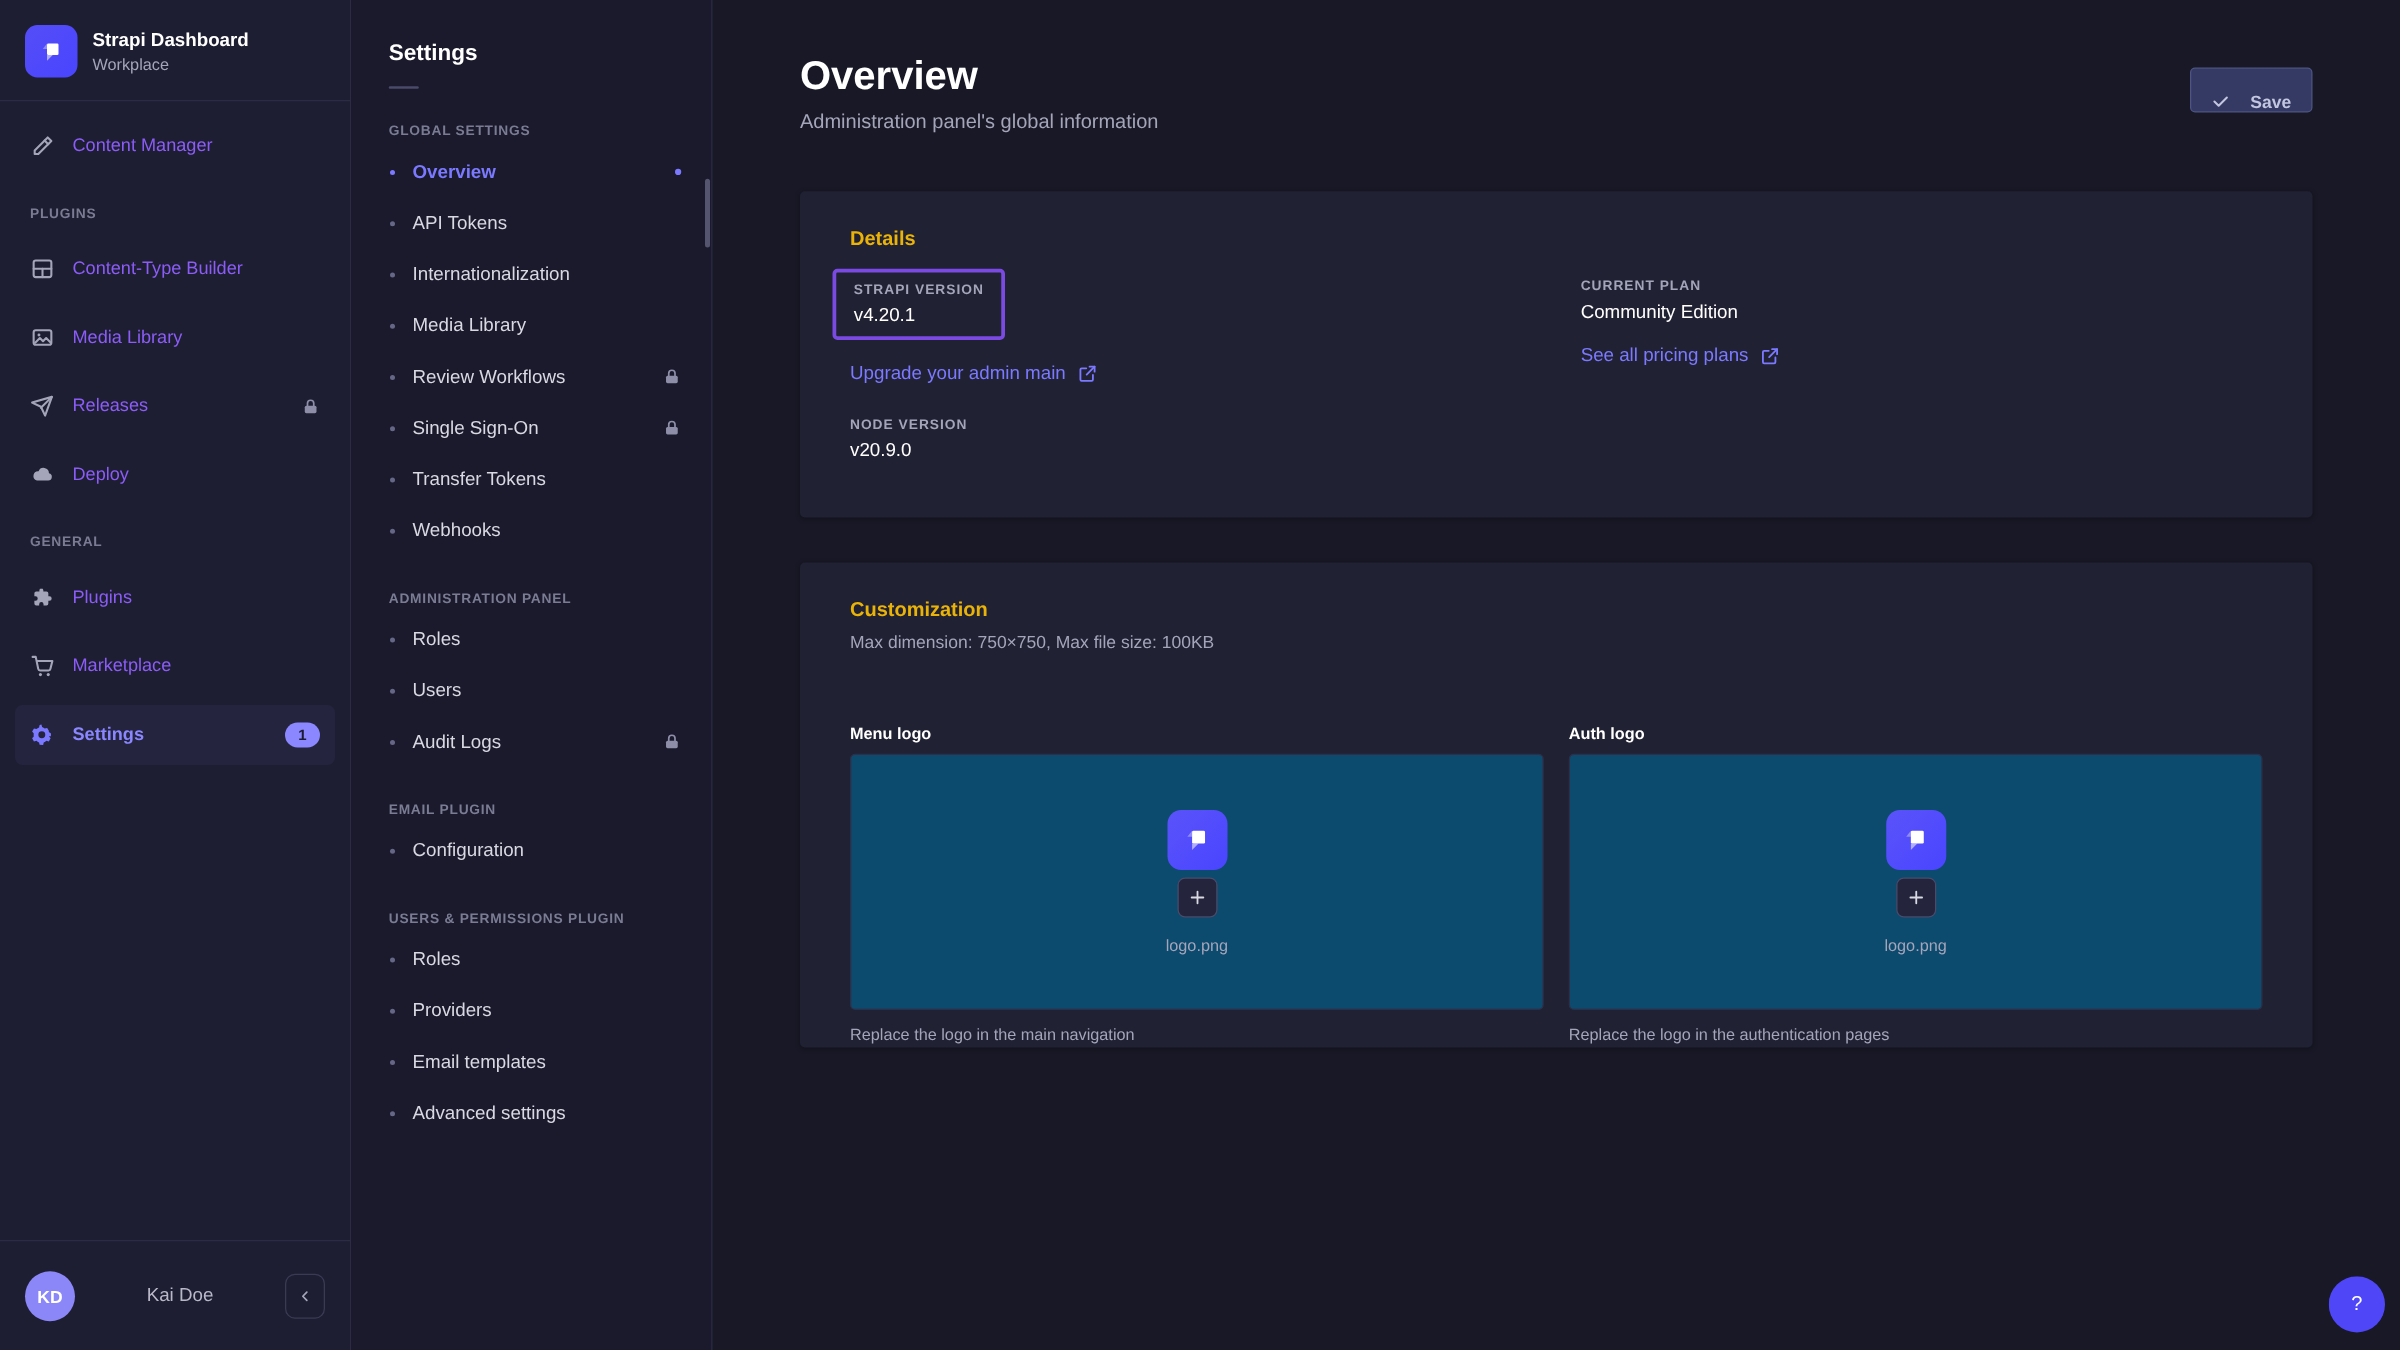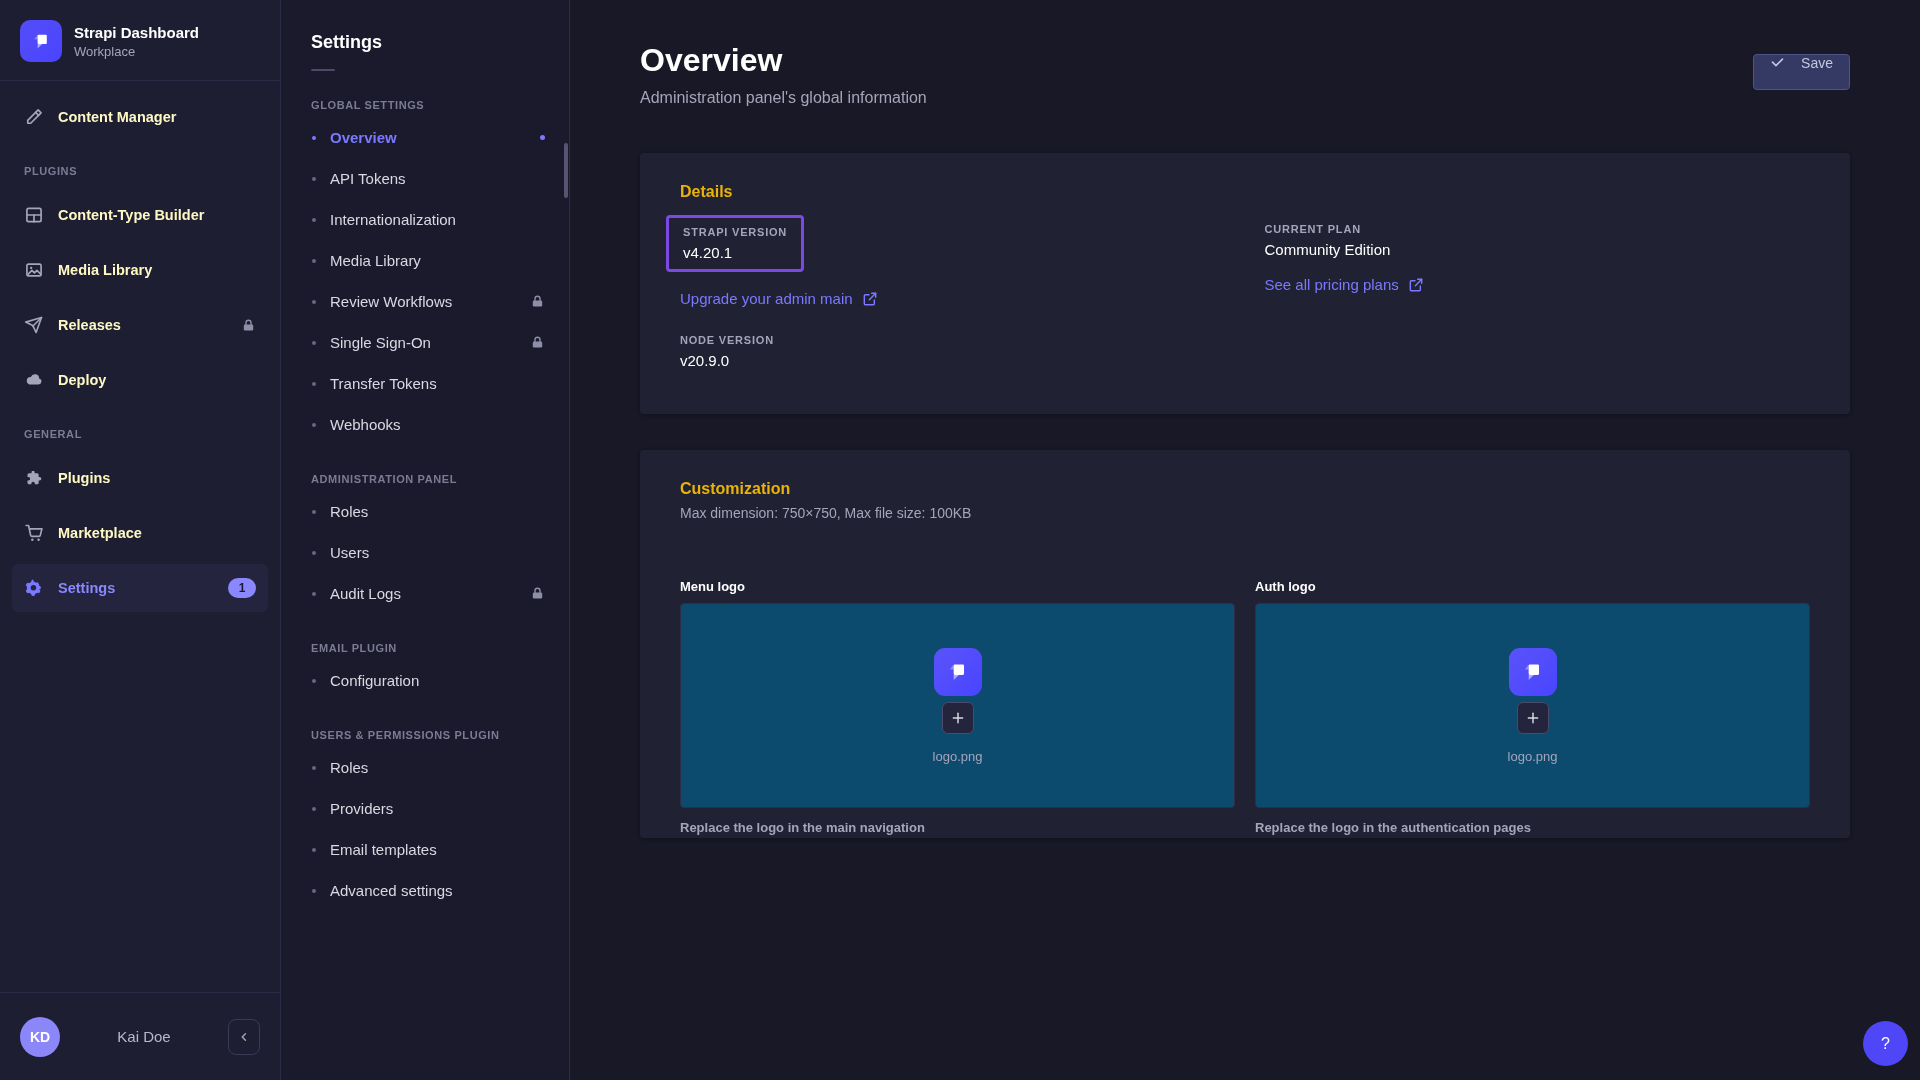--- a/index.html
+++ b/index.html
@@ -31,23 +31,22 @@
     display:flex; align-items:center; justify-content:center;
     flex-shrink:0;
   }
   .brand-text .brand-title { font-size:15px; font-weight:bold; color:#ffffff; }
   .brand-text .brand-sub { font-size:13px; color:#a5a5ba; margin-top:3px; }
 
   .nav-scroll { padding:12px 12px 0 12px; flex:1; }
   .nav-item {
     display:flex; align-items:center; gap:14px;
     height:48px; padding:0 12px; border-radius:6px;
-    color:#fef9c3; font-size:14.5px; cursor:pointer;
+    color:#8b5cf6; font-size:14.5px; cursor:pointer;
     margin-bottom:7px;
-    font-weight:bold;
   }
   .nav-item .nv-icon { width:20px; height:20px; flex-shrink:0; color:#a5a5ba; }
   .nav-item.active { background:#24243f; color:#8a87ff; font-weight:bold; }
   .nav-item.active .nv-icon { color:#7b79ff; }
   .nav-section {
     font-size:11px; font-weight:bold; letter-spacing:.6px;
     color:#7b7b94; padding:0 12px; margin:24px 0 14px 0;
   }
   .nav-lock { margin-left:auto; color:#8e8ea9; }
   .nav-badge {
@@ -107,26 +106,27 @@
     position:absolute; right:1px; top:143px;
     width:4px; height:55px; border-radius:2px; background:#55556f;
   }
 
   
   .main { flex:1; height:1080px; overflow:hidden; padding:42px 70px 0 70px; }
   .main-header { display:flex; justify-content:space-between; align-items:flex-start; }
   .page-title { font-size:32px; font-weight:bold; color:#ffffff; }
   .page-sub { font-size:16px; color:#a5a5ba; margin-top:10px; }
   .save-btn {
-    display:flex; align-items:flex-start; gap:16px;
+    display:flex; align-items:flex-end; gap:16px;
     height:36px; padding:0 16px; border-radius:4px;
     background:#343a63; border:1px solid #4e5484;
     color:#c3c6e0; font-size:14px; cursor:pointer;
     margin-top:12px;
     font-family:"Liberation Sans", sans-serif;
+    font-weight:bold;
   }
 
   .card {
     background:#212134; border-radius:4px;
     padding:30px 40px 34px 40px;
     box-shadow:0 1px 4px rgba(0,0,0,.25);
   }
   .card-details { margin-top:46px; height:261px; }
   .card-title { font-size:16px; font-weight:bold; color:#eab308; }
   .details-grid { display:grid; grid-template-columns:1fr 1fr; column-gap:39px; margin-top:22px; }
@@ -163,21 +163,21 @@
     display:flex; align-items:center; justify-content:center;
   }
   .upload-plus {
     width:32px; height:32px; margin-top:6px;
     border:1px solid #4a4a6a; border-radius:6px; background:#24243c;
     color:#d9d9e3; font-size:18px; line-height:1;
     display:flex; align-items:center; justify-content:center;
     cursor:pointer;
   }
   .upload-filename { font-size:13px; color:#a5a5ba; margin-top:15px; }
-  .upload-caption { font-size:13px; color:#a5a5ba; margin-top:12px;font-weight:bold; }
+  .upload-caption { font-size:13px; color:#a5a5ba; margin-top:12px; }
 
   .help-fab {
     position:fixed; right:12px; bottom:14px;
     width:45px; height:45px; border-radius:50%;
     background:#4f46f8; color:#ffffff;
     font-size:16px; border:none; cursor:pointer;
     display:flex; align-items:center; justify-content:center;
   }
 </style>
 </head>

